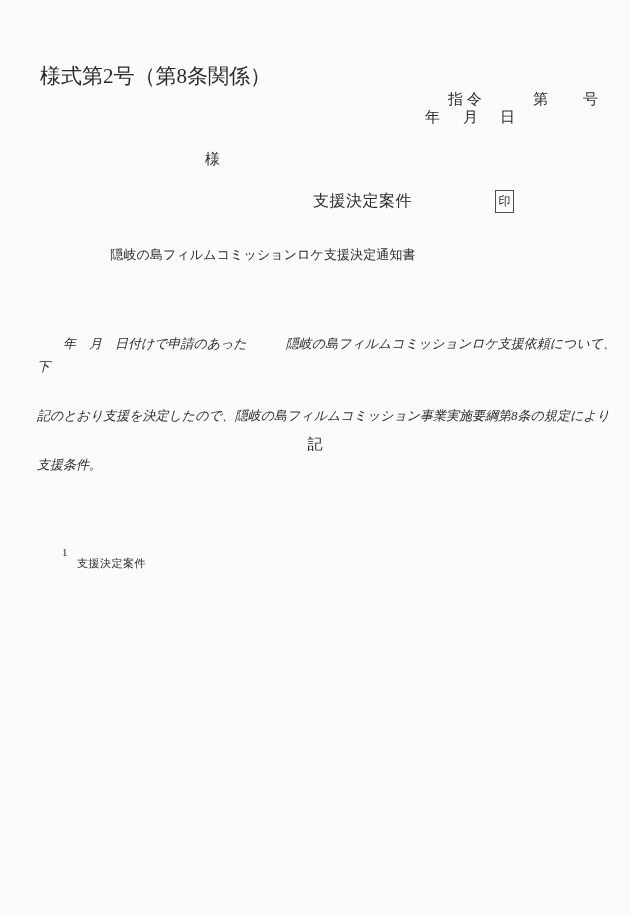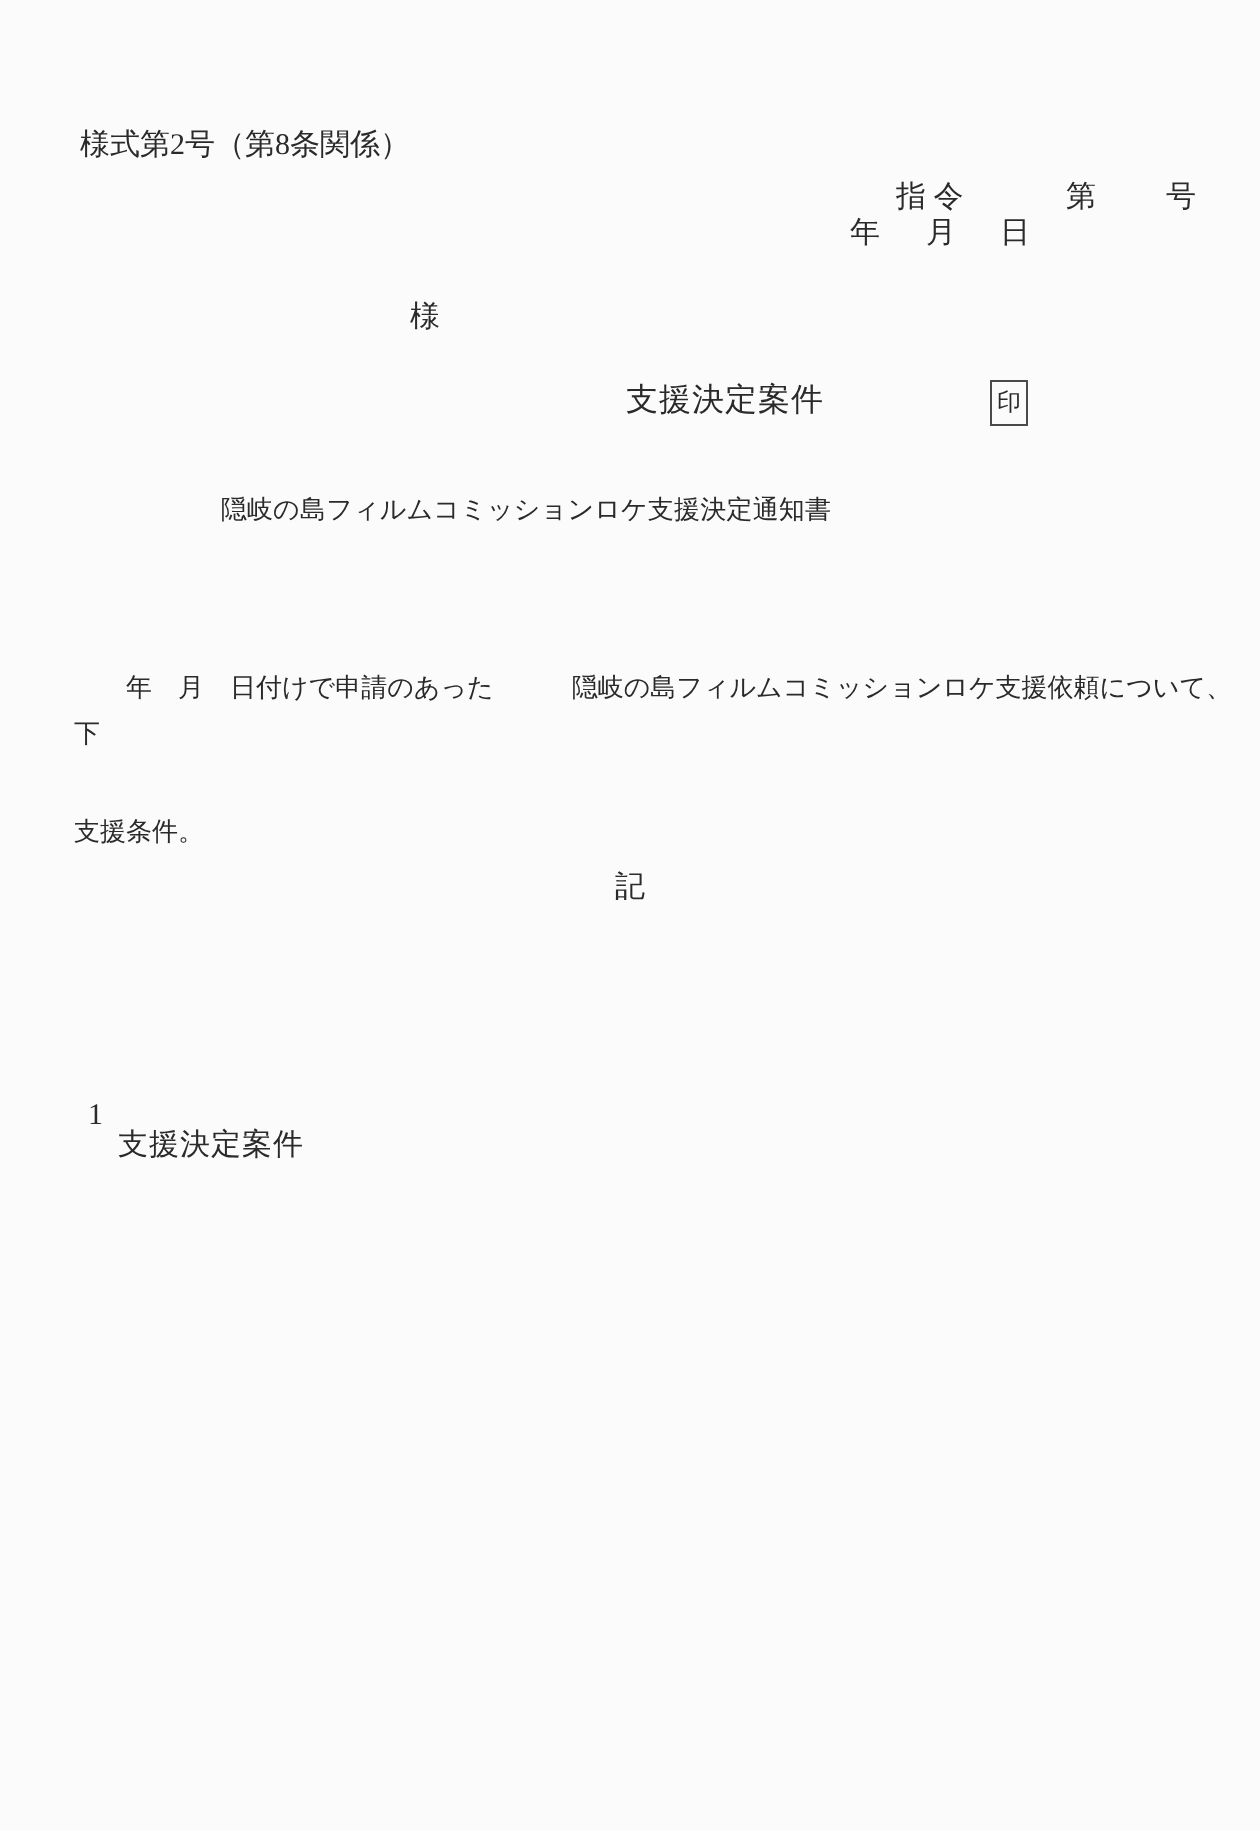--- a/index.html
+++ b/index.html
@@ -11,21 +11,21 @@
     position: relative;
     width: 630px;
     height: 915px;
     background: #fbfbfb;
     font-family: "Liberation Serif", "DejaVu Serif", serif;
     color: #2a2a2a;
     overflow: hidden;
   }
   .abs { position: absolute; line-height: 1; white-space: pre; }
 
-  .form-number   { left: 40px;  top: 66px;  font-size: 15px; }
+  .form-number   { left: 40px;  top: 66px;  font-size: 21px; }
 
   .directive-line { left: 0; top: 92px; width: 580px; height: 16px; font-size: 15px; }
   .directive-line .shirei { position: absolute; left: 448px; top: 0; }
   .directive-line .dai    { position: absolute; left: 533px; top: 0; }
   .directive-line .go     { position: absolute; left: 583px; top: 0; }
 
   .date-line { left: 0; top: 110px; width: 630px; height: 16px; font-size: 15px; }
   .date-line .y { position: absolute; left: 425px; top: 0; }
   .date-line .m { position: absolute; left: 463px; top: 0; }
   .date-line .d { position: absolute; left: 500px; top: 0; }
@@ -40,25 +40,25 @@
     border: 1px solid #4a4a4a;
     font-size: 12px;
     line-height: 21px;
     text-align: center;
     white-space: normal;
   }
 
   .doc-title { left: 0; top: 248px; width: 526px; text-align: center; font-size: 13px; letter-spacing: 0.1px; }
 
   .body-text { left: 37px; top: 306px; width: 580px; font-size: 13px; }
-  .body-text .line { line-height: 23px; white-space: pre-wrap; }
+  .body-text .line { line-height: 23px; white-space: pre-wrap; font-style: italic; }
 
   .record-marker { left: 0; top: 437px; width: 630px; text-align: center; font-size: 15px; }
 
-  .list-item { left: 29px; font-size: 15px; }
+  .list-item { left: 51px; font-size: 11px; }
   .list-item.item-1 { top: 536px; }
   .list-item.item-2 { top: 596px; }
   .list-item .num   { display: inline-block; }
   .list-item .label { display: inline-block; margin-left: 15px; letter-spacing: 0.5px; }
 </style>
 </head>
 <body>
 
 <div class="page">
 
@@ -79,20 +79,21 @@
   <div class="abs addressee">様</div>
 
   <div class="abs issuer">支援決定案件</div>
 
   <div class="abs seal-box">印</div>
 
   <div class="abs doc-title">隠岐の島フィルムコミッションロケ支援決定通知書</div>
 
   <div class="abs body-text">
     <div class="line">　　年　月　日付けで申請のあった　　　隠岐の島フィルムコミッションロケ支援依頼について、下</div>
+    <div class="line">記のとおり支援を決定したので、隠岐の島フィルムコミッション事業実施要綱第8条の規定により</div>
     <div class="line">支援条件。</div>
   </div>
 
   <div class="abs record-marker">記</div>
 
   <div class="abs list-item item-1">
     <span class="num">1</span>
     <span class="label">支援決定案件</span>
   </div>
 

